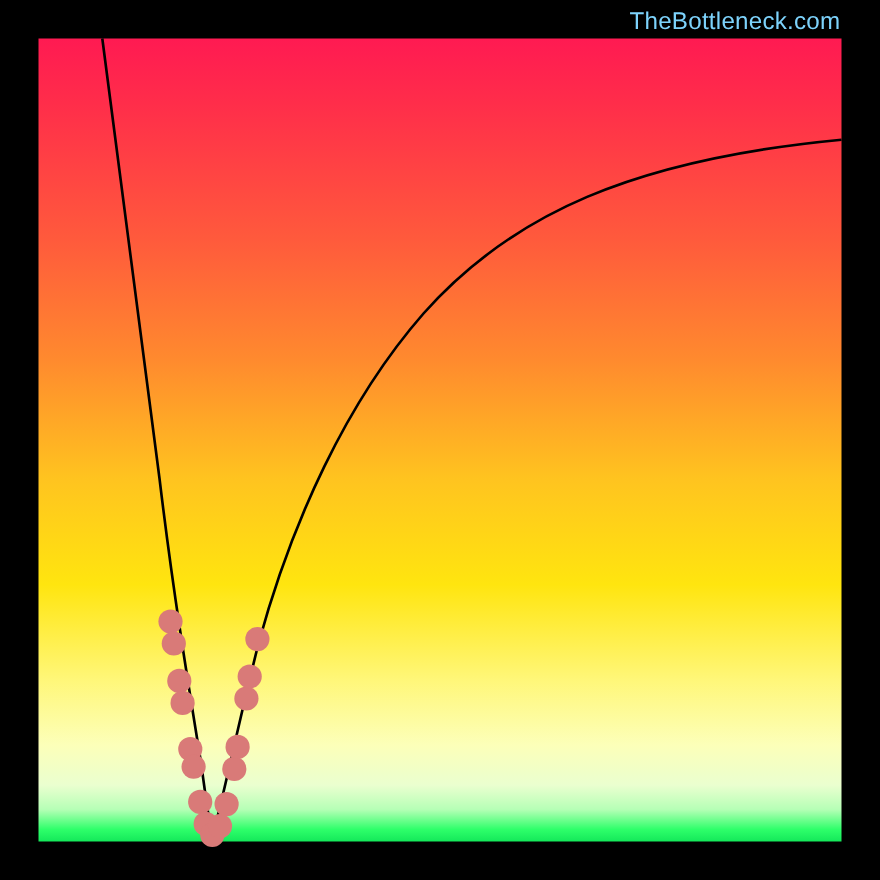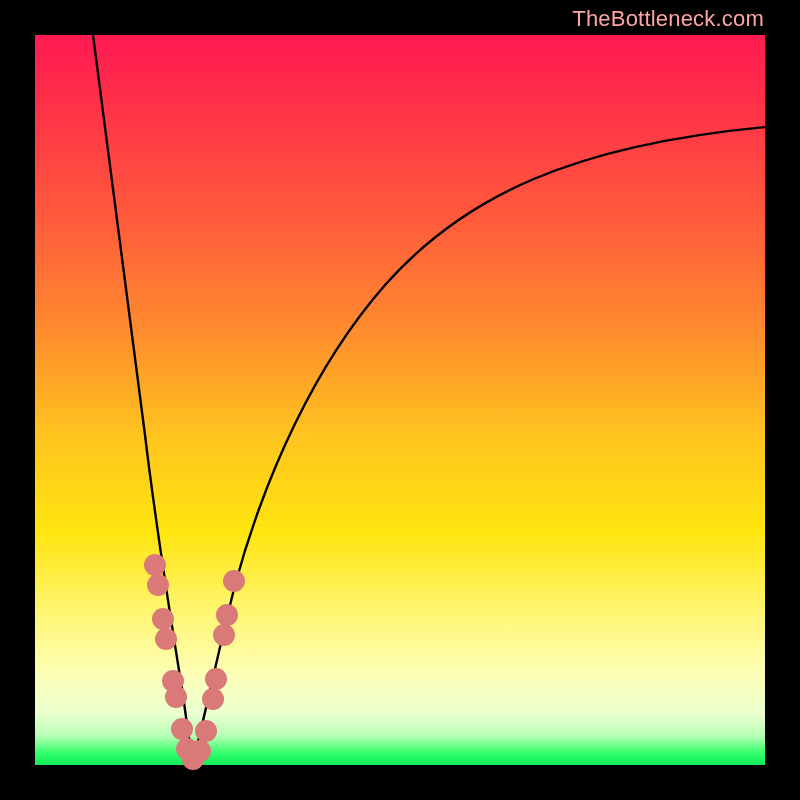--- a/index.html
+++ b/index.html
@@ -38,21 +38,21 @@
       #eaffcf 93%,
       #b6ffb6 96%,
       #2eff6a 98.5%,
       #14e85a 100%
     );
   }
   .watermark {
     position: absolute;
     right: 36px;
     top: 6px;
-    color: #fca5a5;
+    color: #7dd3fc;
     font-size: 22px;
     letter-spacing: 0.2px;
     font-weight: 400;
   }
   svg.curve {
     position: absolute;
     left: 0;
     top: 0;
     width: 730px;
     height: 730px;

